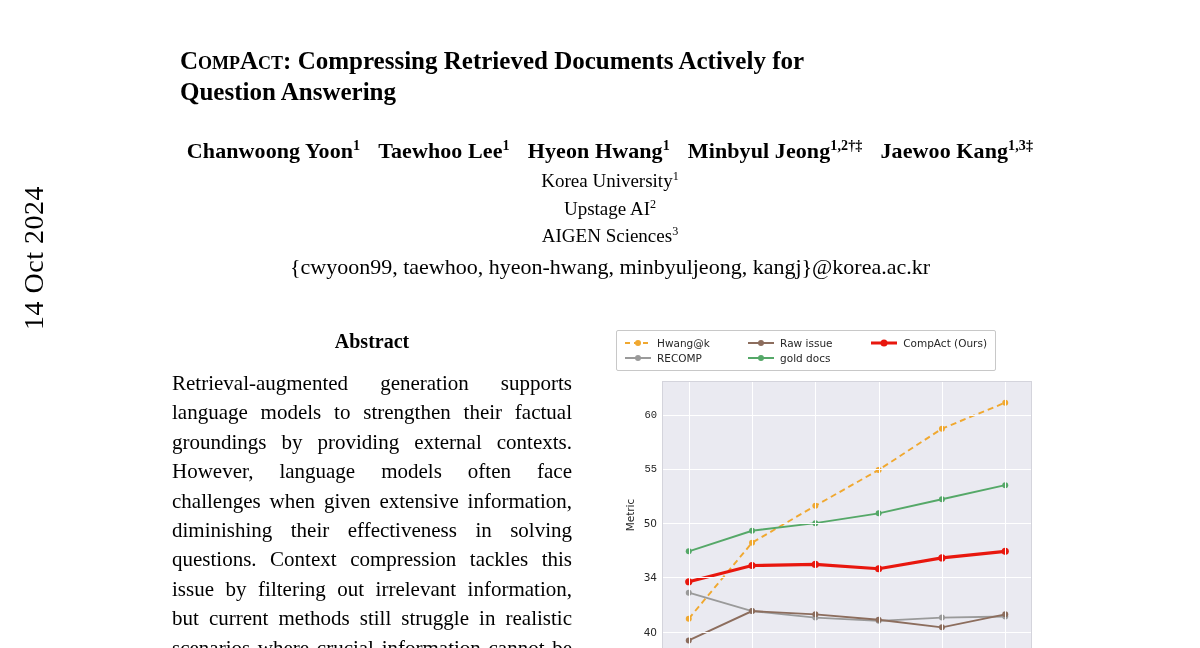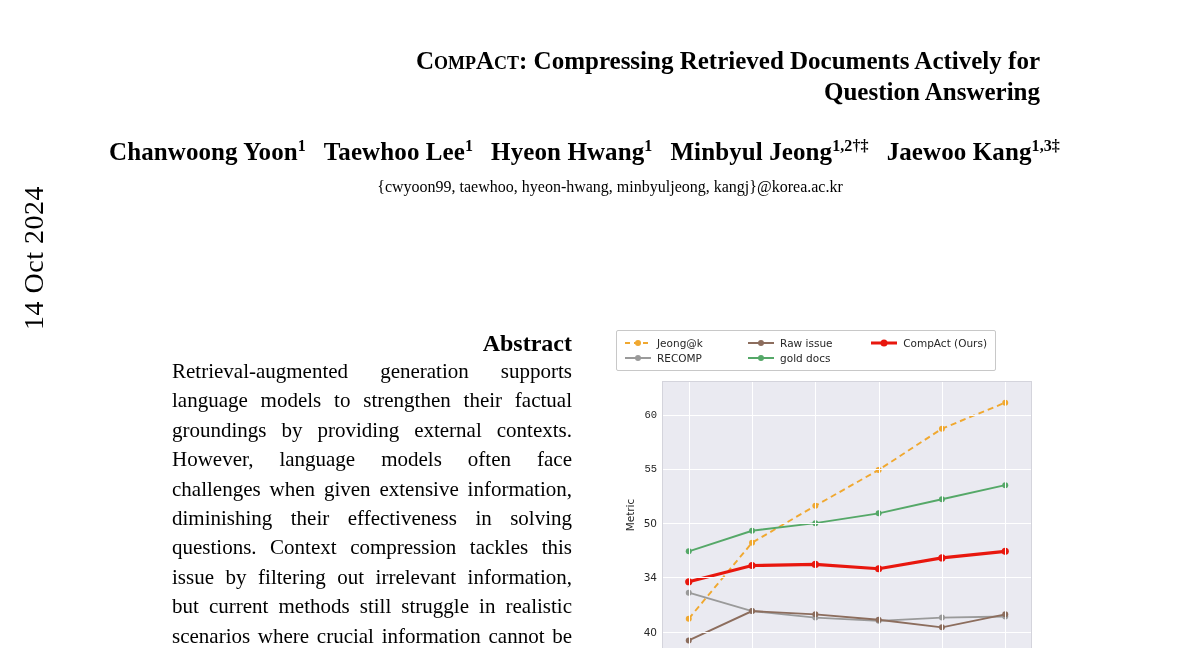--- a/index.html
+++ b/index.html
@@ -32,33 +32,34 @@
   
   .page {
     position: absolute;
     left: 100px;
     top: 0;
     width: 1020px;
     height: 648px;
   }
 
   .title {
-    text-align: right;
+    text-align: left;
     font-weight: bold;
     font-size: 25px;
     line-height: 1.22;
     margin: 46px auto 0 auto;
     width: 860px;
   }
   .title .sc {
     font-variant: small-caps;
   }
 
   .authors {
-    font-size: 25px;
+    text-align: center;
+    font-size: 22px;
     font-weight: bold;
     margin-top: 30px;
     letter-spacing: 0.1px;
   }
   .authors .au {
     white-space: nowrap;
     margin: 0 9px;
   }
   sup {
     font-size: 0.64em;
@@ -68,42 +69,42 @@
   .affil {
     text-align: center;
     font-size: 19px;
     line-height: 1.42;
     margin-top: 4px;
     font-weight: normal;
   }
   .affil sup { font-weight: normal; }
   .email {
     text-align: center;
-    font-size: 16px;
-    margin-top: 12px;
+    font-size: 22px;
+    margin-top: 4px;
   }
 
   
   .cols {
     position: absolute;
     top: 330px;
     left: 0;
     width: 1020px;
     display: flex;
     gap: 34px;
   }
   .col-left {
     width: 400px;
     margin-left: 72px;
   }
   .abstract-head {
-    text-align: right;
+    text-align: center;
     font-weight: bold;
-    font-size: 24px;
-    margin-bottom: 0;
+    font-size: 20px;
+    margin-bottom: 16px;
   }
   .abstract-body {
     font-size: 21px;
     line-height: 1.40;
     text-align: justify;
     text-justify: inter-word;
     hyphens: auto;
   }
 
   
@@ -215,40 +216,45 @@
 
   <div class="title">
     <span class="sc">CompAct</span><span>: Compressing Retrieved Documents Actively for</span><br>
     <span>Question Answering</span>
   </div>
 
   <div class="authors">
     <span class="au"><span>Chanwoong Yoon</span><sup>1</sup></span><span class="au"><span>Taewhoo Lee</span><sup>1</sup></span><span class="au"><span>Hyeon Hwang</span><sup>1</sup></span><span class="au"><span>Minbyul Jeong</span><sup>1,2†‡</sup></span><span class="au"><span>Jaewoo Kang</span><sup>1,3‡</sup></span>
   </div>
 
+  <div class="affil">
+    <div><span>Korea University</span><sup>1</sup></div>
+    <div><span>Upstage AI</span><sup>2</sup></div>
+    <div><span>AIGEN Sciences</span><sup>3</sup></div>
+  </div>
 
   <div class="email">{cwyoon99, taewhoo, hyeon-hwang, minbyuljeong, kangj}@korea.ac.kr</div>
 
   <div class="cols">
 
     <div class="col-left">
       <div class="abstract-head">Abstract</div>
       <div class="abstract-body">Retrieval-augmented generation supports language models to strengthen their factual groundings by providing external contexts. However, language models often face challenges when given extensive information, diminishing their effectiveness in solving questions. Context compression tackles this issue by filtering out irrelevant information, but current methods still struggle in realistic scenarios where crucial information cannot be captured with a single-step approach. To over-</div>
     </div>
 
     <div class="col-right">
       <div class="chart-box">
 
         <div class="legend">
           <div class="legend-item">
             <span class="legend-swatch">
               <span class="ln" style="background:repeating-linear-gradient(to right,#F0A830 0 5px,transparent 5px 9px);"></span>
               <span class="mk" style="background:#F0A830;"></span>
             </span>
-            <span>Jeong@k</span>
+            <span>Hwang@k</span>
           </div>
           <div class="legend-item">
             <span class="legend-swatch">
               <span class="ln" style="background:#8C6D5D;"></span>
               <span class="mk" style="background:#8C6D5D;"></span>
             </span>
             <span>Raw issue</span>
           </div>
           <div class="legend-item">
             <span class="legend-swatch">

